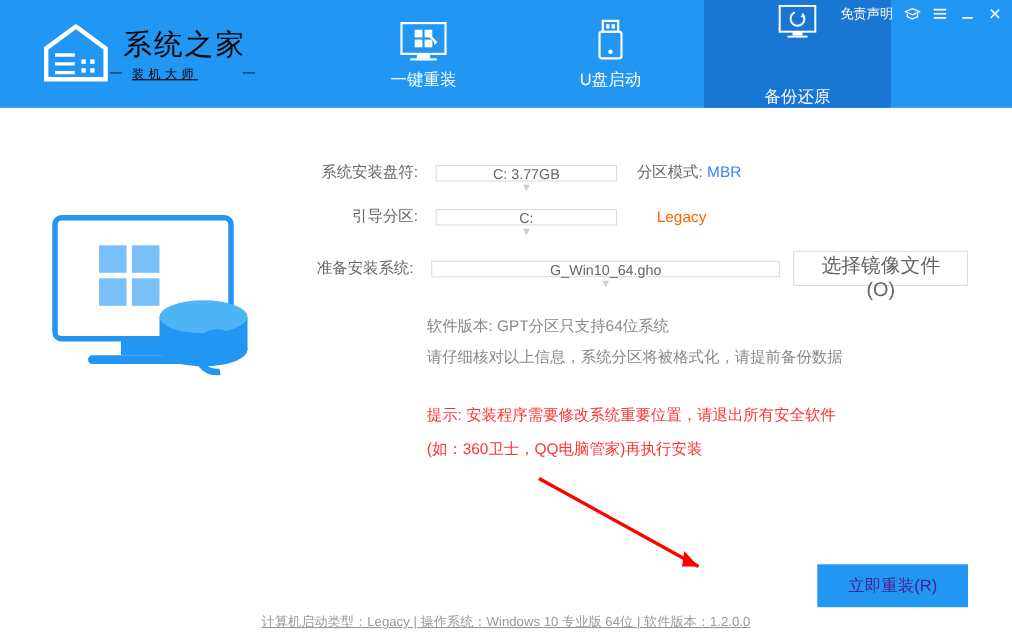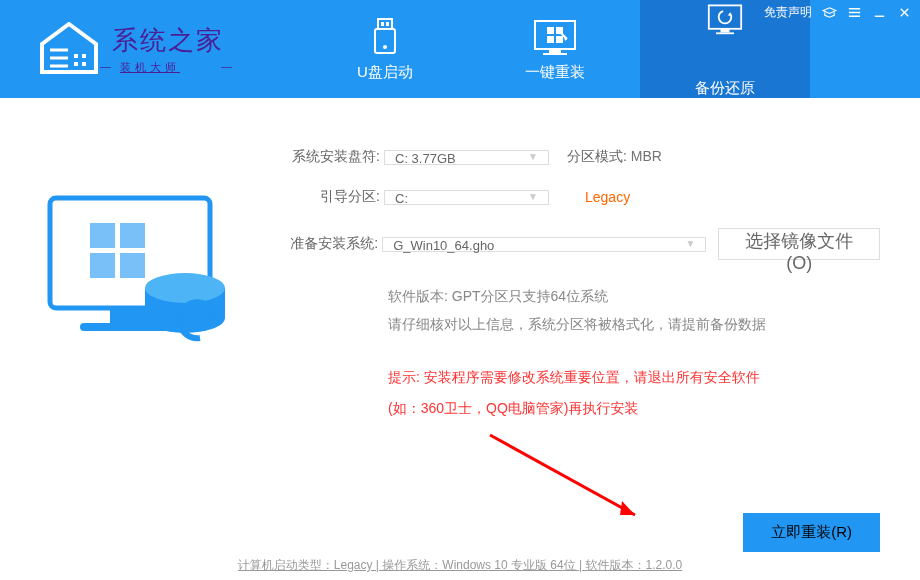--- a/index.html
+++ b/index.html
@@ -1,21 +1,21 @@
 <!DOCTYPE html>
 <html><head>
   <meta charset="utf-8">
   <style>
     * { margin: 0; padding: 0; box-sizing: border-box; font-family: "Microsoft YaHei", sans-serif; }
     body { width: 920px; height: 580px; background: #fff; overflow: hidden; }
     
     .header { background: #2196f3; height: 98px; display: flex; align-items: center; }
     .logo-area { display: flex; align-items: center; padding-left: 38px; width: 300px; }
     .logo-icon { width: 62px; height: 55px; }
-    .logo-text { margin-left: 12px; color: #4c1d95; }
+    .logo-text { margin-left: 12px; color: #000000; }
     .logo-main { font-size: 26px; font-weight: 500; letter-spacing: 2px; }
     .logo-sub { font-size: 11px; letter-spacing: 4px; margin-top: 2px; padding: 0 8px; position: relative; text-decoration: underline; }
     .logo-sub::before, .logo-sub::after { content: "—"; position: absolute; }
     .logo-sub::before { left: -12px; }
     .logo-sub::after { right: -12px; }
     
     .tabs { display: flex; height: 100%; flex: 1; }
     .tab { width: 170px; display: flex; flex-direction: column; align-items: center; justify-content: center; color: #fff; cursor: pointer; position: relative; }
     .tab.active { background: #1976d2; gap: 37px; }
     .tab-icon { width: 44px; height: 40px; margin-bottom: 6px; }
@@ -24,36 +24,36 @@
     .window-controls { position: absolute; top: 4px; right: 8px; display: flex; gap: 10px; align-items: center; color: #fff; font-size: 12px; }
     .window-controls > * { cursor: pointer; }
     .wc-icon { width: 15px; height: 15px; display: inline-flex; align-items: center; justify-content: center; }
     
     .content { display: flex; padding: 50px 40px 20px 40px; }
     .left-illust { width: 220px; padding-top: 30px; }
     .left-illust svg { width: 200px; height: 190px; }
     
     .form { flex: 1; padding-left: 20px; }
     .form-row { display: flex; align-items: center; margin-bottom: 22px; }
-    .form-label { width: 100px; text-align: right; color: #666; font-size: 14px; margin-right: 4px; }
-    .form-select { width: 165px; height: 15px; border: 1px solid #ddd; padding: 0 10px; font-size: 13px; color: #666; display: flex; align-items: flex-start; justify-content: space-between; cursor: pointer; background: #fff; }
+    .form-label { width: 100px; text-align: right; color: #666; font-size: 14px; margin-right: 16px; }
+    .form-select { width: 165px; height: 15px; border: 1px solid #ddd; padding: 0 10px; font-size: 13px; color: #666; display: flex; align-items: center; justify-content: space-between; cursor: pointer; background: #fff; flex-direction: column; }
     .form-select.wide { width: 330px; }
     .form-select .caret { color: #ccc; font-size: 10px; }
     .form-side { margin-left: 18px; font-size: 14px; color: #666; }
-    .form-side .val { color: #737373; }
+    .form-side .val { color: #3b82f6; }
     .form-side .legacy { color: #ff6600; margin-left: 18px; }
     .btn-file { margin-left: 12px; padding: 0 14px; height: 32px; border: 1px solid #ddd; background: #fff; color: #666; font-size: 18px; cursor: pointer; }
     
     .info-text { margin-left: 108px; color: #888; font-size: 14px; line-height: 2; }
     .warn-text { margin-left: 108px; color: #ff3333; font-size: 14px; line-height: 2.2; margin-top: 24px; }
     
     .arrow-overlay { position: absolute; top: 425px; left: 480px; pointer-events: none; }
     
     .actions { position: absolute; bottom: 28px; right: 40px; display: flex; gap: 18px; }
-    .btn-primary { background: #2196f3; color: #000000; border: none; padding: 10px 28px; font-size: 15px; cursor: pointer; }
+    .btn-primary { background: #2196f3; color: #4c1d95; border: none; padding: 10px 28px; font-size: 15px; cursor: pointer; }
     
     .footer { position: absolute; bottom: 6px; width: 100%; text-align: center; color: #999; font-size: 12px; text-decoration: underline; }
   </style>
 </head>
 <body>
 
 <div class="header">
   <div class="logo-area">
     <svg class="logo-icon" viewBox="0 0 62 55">
       <path d="M31 2 L58 22 L58 50 L4 50 L4 22 Z" fill="none" stroke="#fff" stroke-width="4"></path>
@@ -64,41 +64,41 @@
         <rect x="44" y="40" width="4" height="4" fill="#fff"></rect>
     </svg>
     <div class="logo-text">
       <div class="logo-main">系统之家</div>
       <div class="logo-sub">装机大师</div>
     </div>
   </div>
   <div class="tabs">
     <div class="tab">
       <svg class="tab-icon" viewBox="0 0 44 40">
-          <rect x="15" y="2" width="14" height="10" fill="none" stroke="#fff" stroke-width="2"></rect>
-          <rect x="12" y="12" width="20" height="24" rx="2" fill="none" stroke="#fff" stroke-width="2"></rect>
-          <rect x="18" y="5" width="3" height="4" fill="#fff"></rect>
-          <rect x="23" y="5" width="3" height="4" fill="#fff"></rect>
-          <circle cx="22" cy="30" r="2" fill="#fff"></circle>
-        </svg>
-      <span class="tab-label">U盘启动</span>
-    </div>
-    <div class="tab">
-      <svg class="tab-icon" viewBox="0 0 44 40">
           <rect x="2" y="4" width="40" height="28" fill="none" stroke="#fff" stroke-width="2"></rect>
           <rect x="16" y="32" width="12" height="4" fill="#fff"></rect>
           <rect x="10" y="36" width="24" height="2" fill="#fff"></rect>
           <rect x="14" y="10" width="7" height="7" fill="#fff"></rect>
           <rect x="23" y="10" width="7" height="7" fill="#fff"></rect>
           <rect x="14" y="19" width="7" height="7" fill="#fff"></rect>
           <rect x="23" y="19" width="7" height="7" fill="#fff"></rect>
           <path d="M26 14 L34 22" stroke="#fff" stroke-width="2"></path>
           <path d="M34 22 L31 20 L32 24 Z" fill="#fff"></path>
         </svg>
       <span class="tab-label">一键重装</span>
+    </div>
+    <div class="tab">
+      <svg class="tab-icon" viewBox="0 0 44 40">
+          <rect x="15" y="2" width="14" height="10" fill="none" stroke="#fff" stroke-width="2"></rect>
+          <rect x="12" y="12" width="20" height="24" rx="2" fill="none" stroke="#fff" stroke-width="2"></rect>
+          <rect x="18" y="5" width="3" height="4" fill="#fff"></rect>
+          <rect x="23" y="5" width="3" height="4" fill="#fff"></rect>
+          <circle cx="22" cy="30" r="2" fill="#fff"></circle>
+        </svg>
+      <span class="tab-label">U盘启动</span>
     </div>
     <div class="tab active">
       <svg class="tab-icon" viewBox="0 0 44 40">
           <rect x="4" y="6" width="36" height="26" fill="none" stroke="#fff" stroke-width="2"></rect>
           <rect x="17" y="32" width="10" height="4" fill="#fff"></rect>
           <rect x="12" y="36" width="20" height="2" fill="#fff"></rect>
           <circle cx="22" cy="19" r="7" fill="none" stroke="#fff" stroke-width="2" stroke-dasharray="30 8"></circle>
           <path d="M28 14 L29 18 L25 17 Z" fill="#fff"></path>
         </svg>
       <span class="tab-label">备份还原</span>

